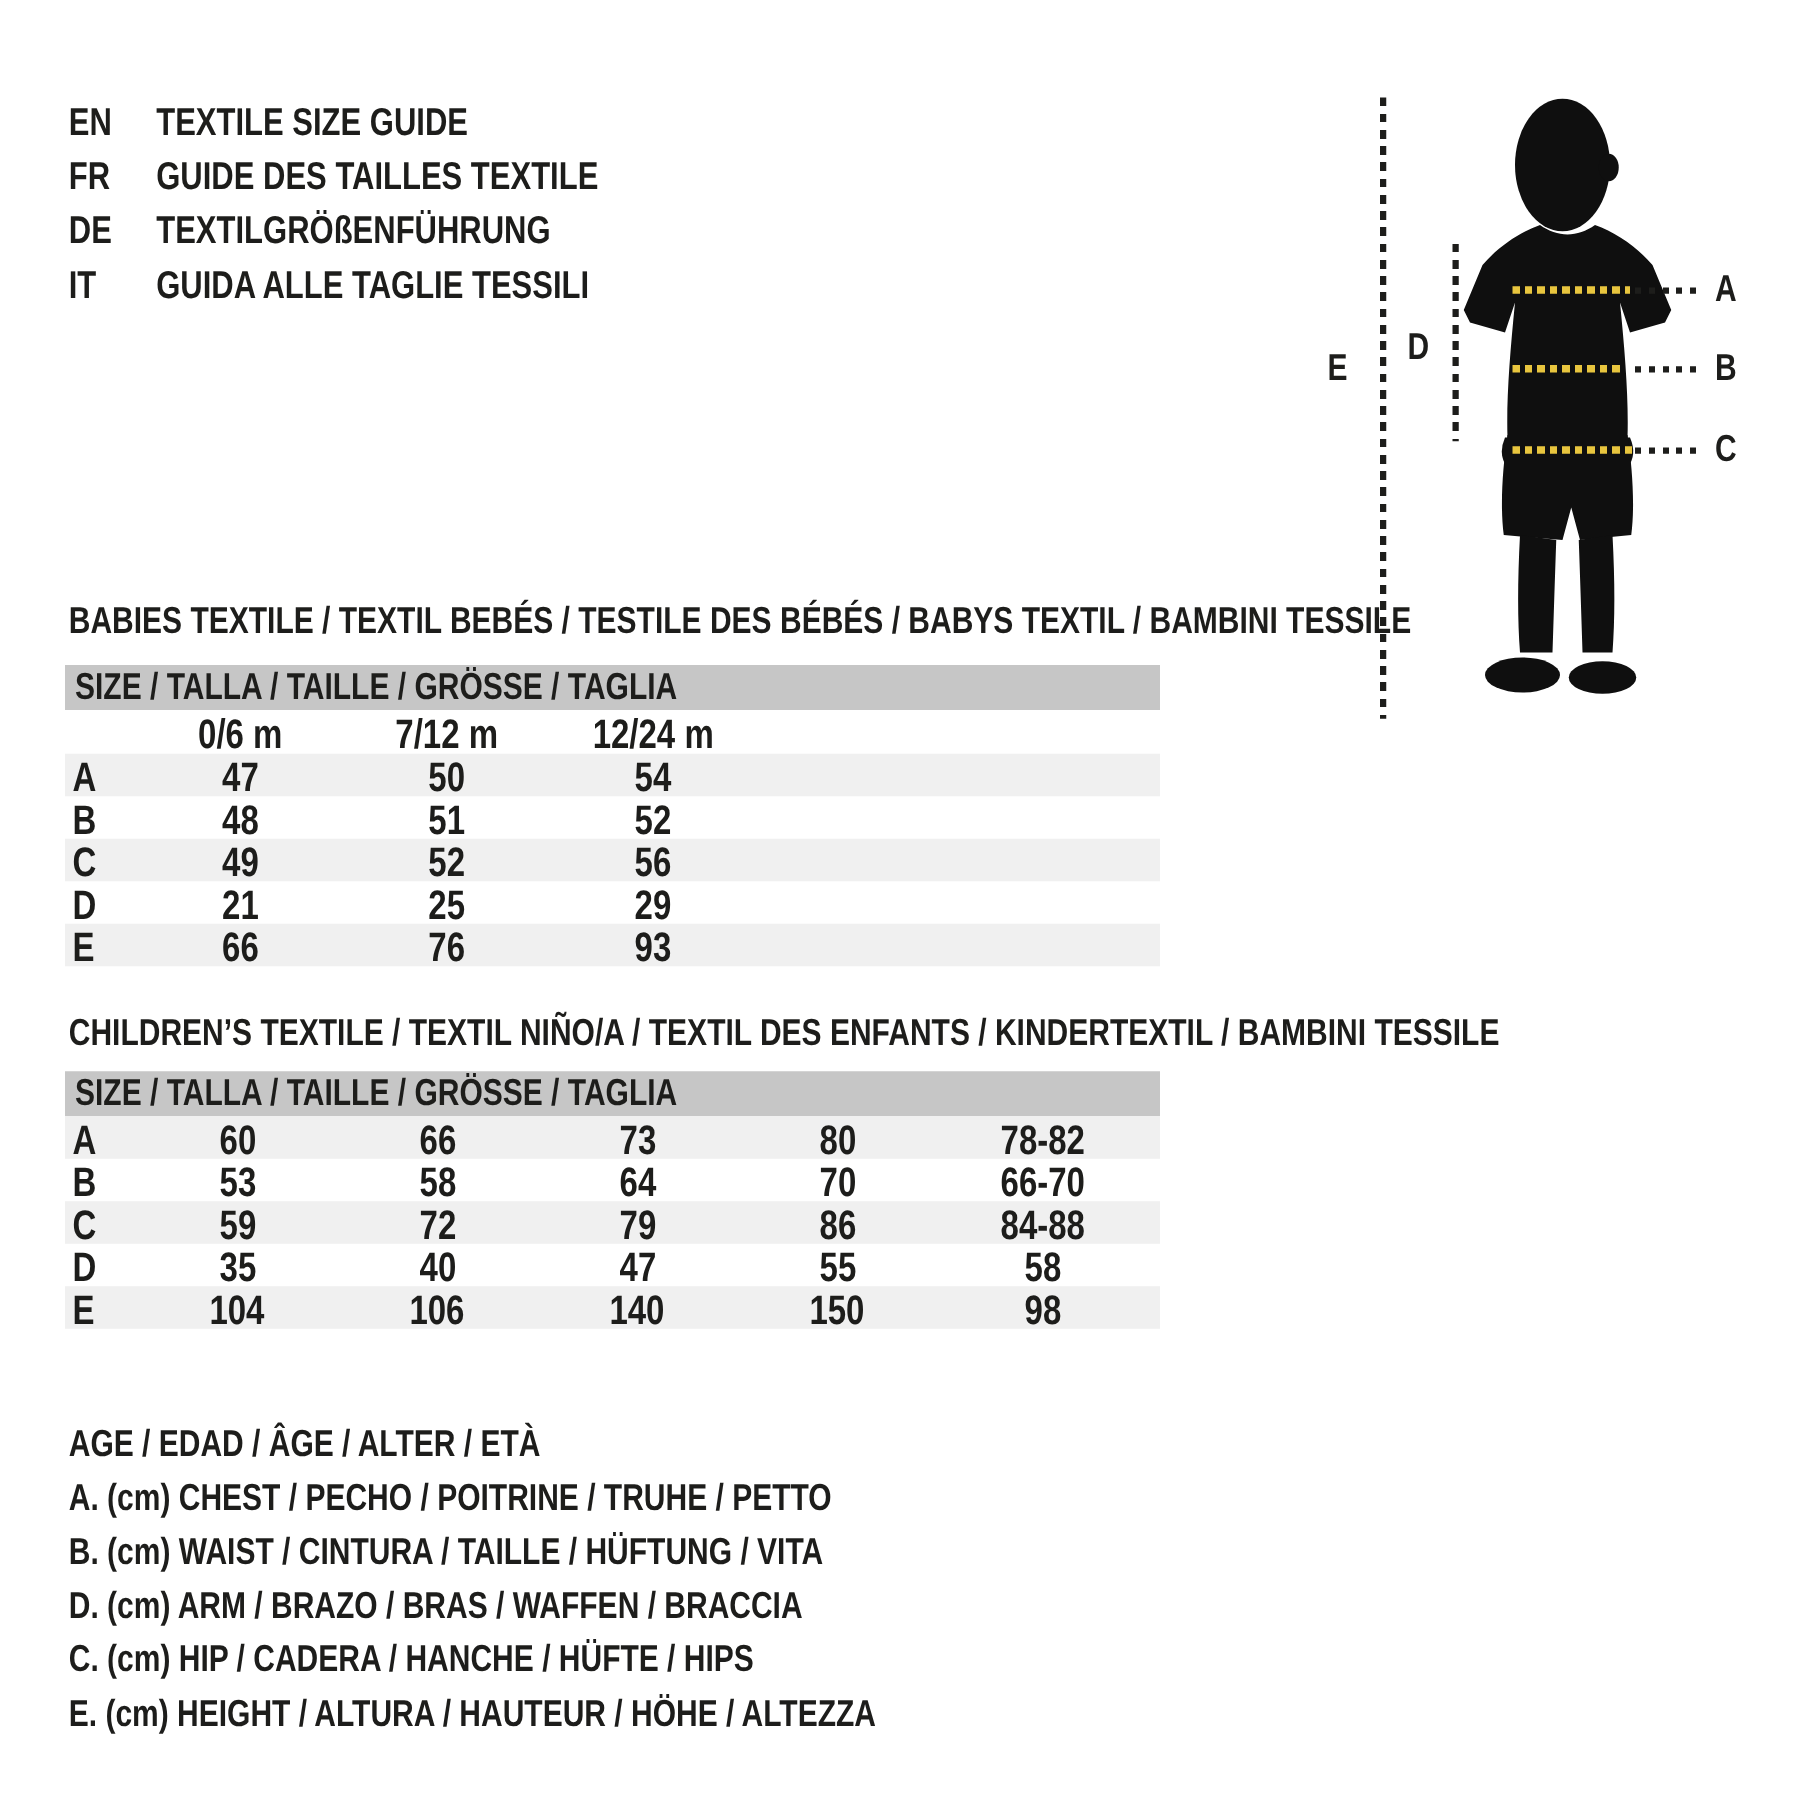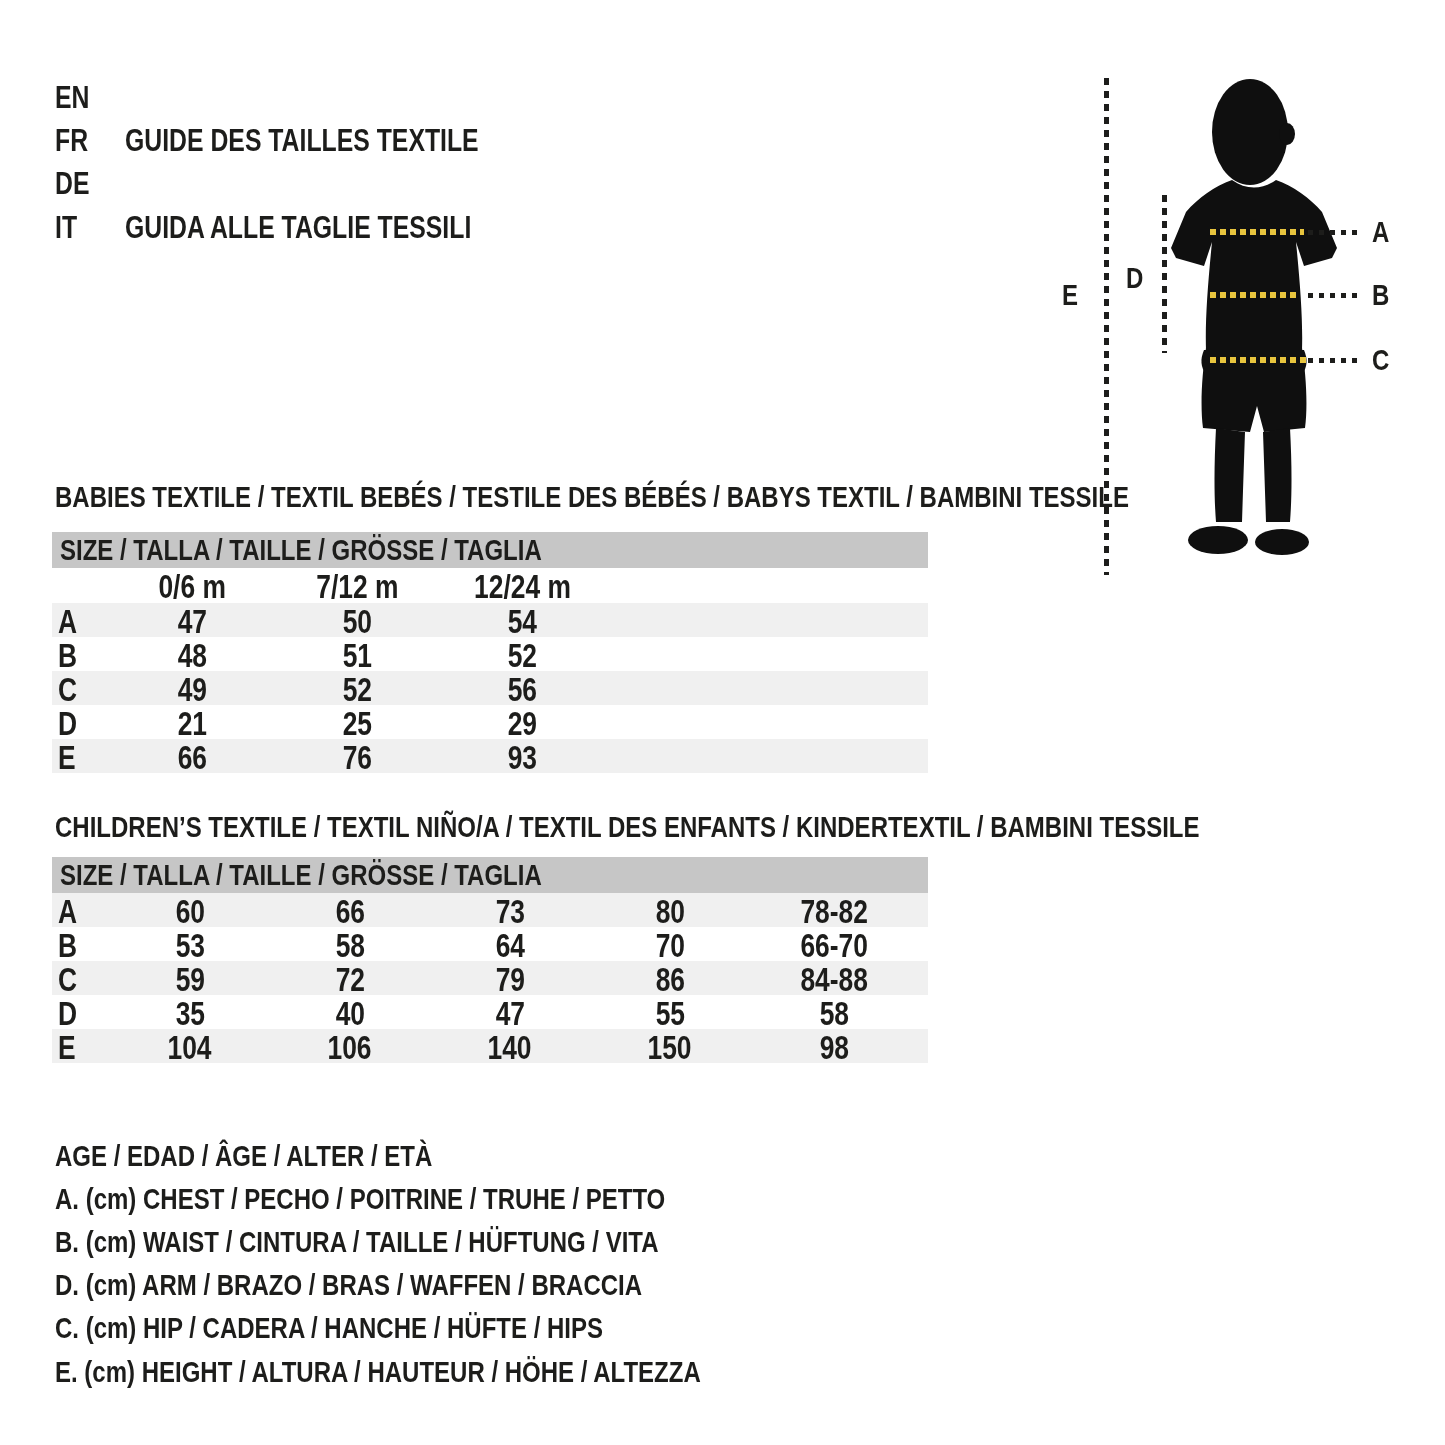--- a/index.html
+++ b/index.html
@@ -49,27 +49,29 @@
   .legend-line{height:43.2px;display:flex;align-items:center;font-size:30px;}
 </style>
 </head>
 <body>
 
 <div class="page">
 
   <div class="langs" id="langs">
       <div class="lang-row">
         <div class="lang-code"><span class="cond">EN</span></div>
+        <div><span class="cond">TEXTILE SIZE GUIDE</span></div>
       </div>
       <div class="lang-row">
         <div class="lang-code"><span class="cond">FR</span></div>
         <div><span class="cond">GUIDE DES TAILLES TEXTILE</span></div>
       </div>
       <div class="lang-row">
         <div class="lang-code"><span class="cond">DE</span></div>
+        <div><span class="cond">TEXTILGRÖßENFÜHRUNG</span></div>
       </div>
       <div class="lang-row">
         <div class="lang-code"><span class="cond">IT</span></div>
         <div><span class="cond">GUIDA ALLE TAGLIE TESSILI</span></div>
       </div>
     </div>
 
   <svg class="figure-svg" width="168" height="492" viewBox="0 0 168 492" aria-hidden="true">
     <g fill="#0f0f0f">
       <ellipse cx="80" cy="56" rx="38" ry="53"></ellipse>

